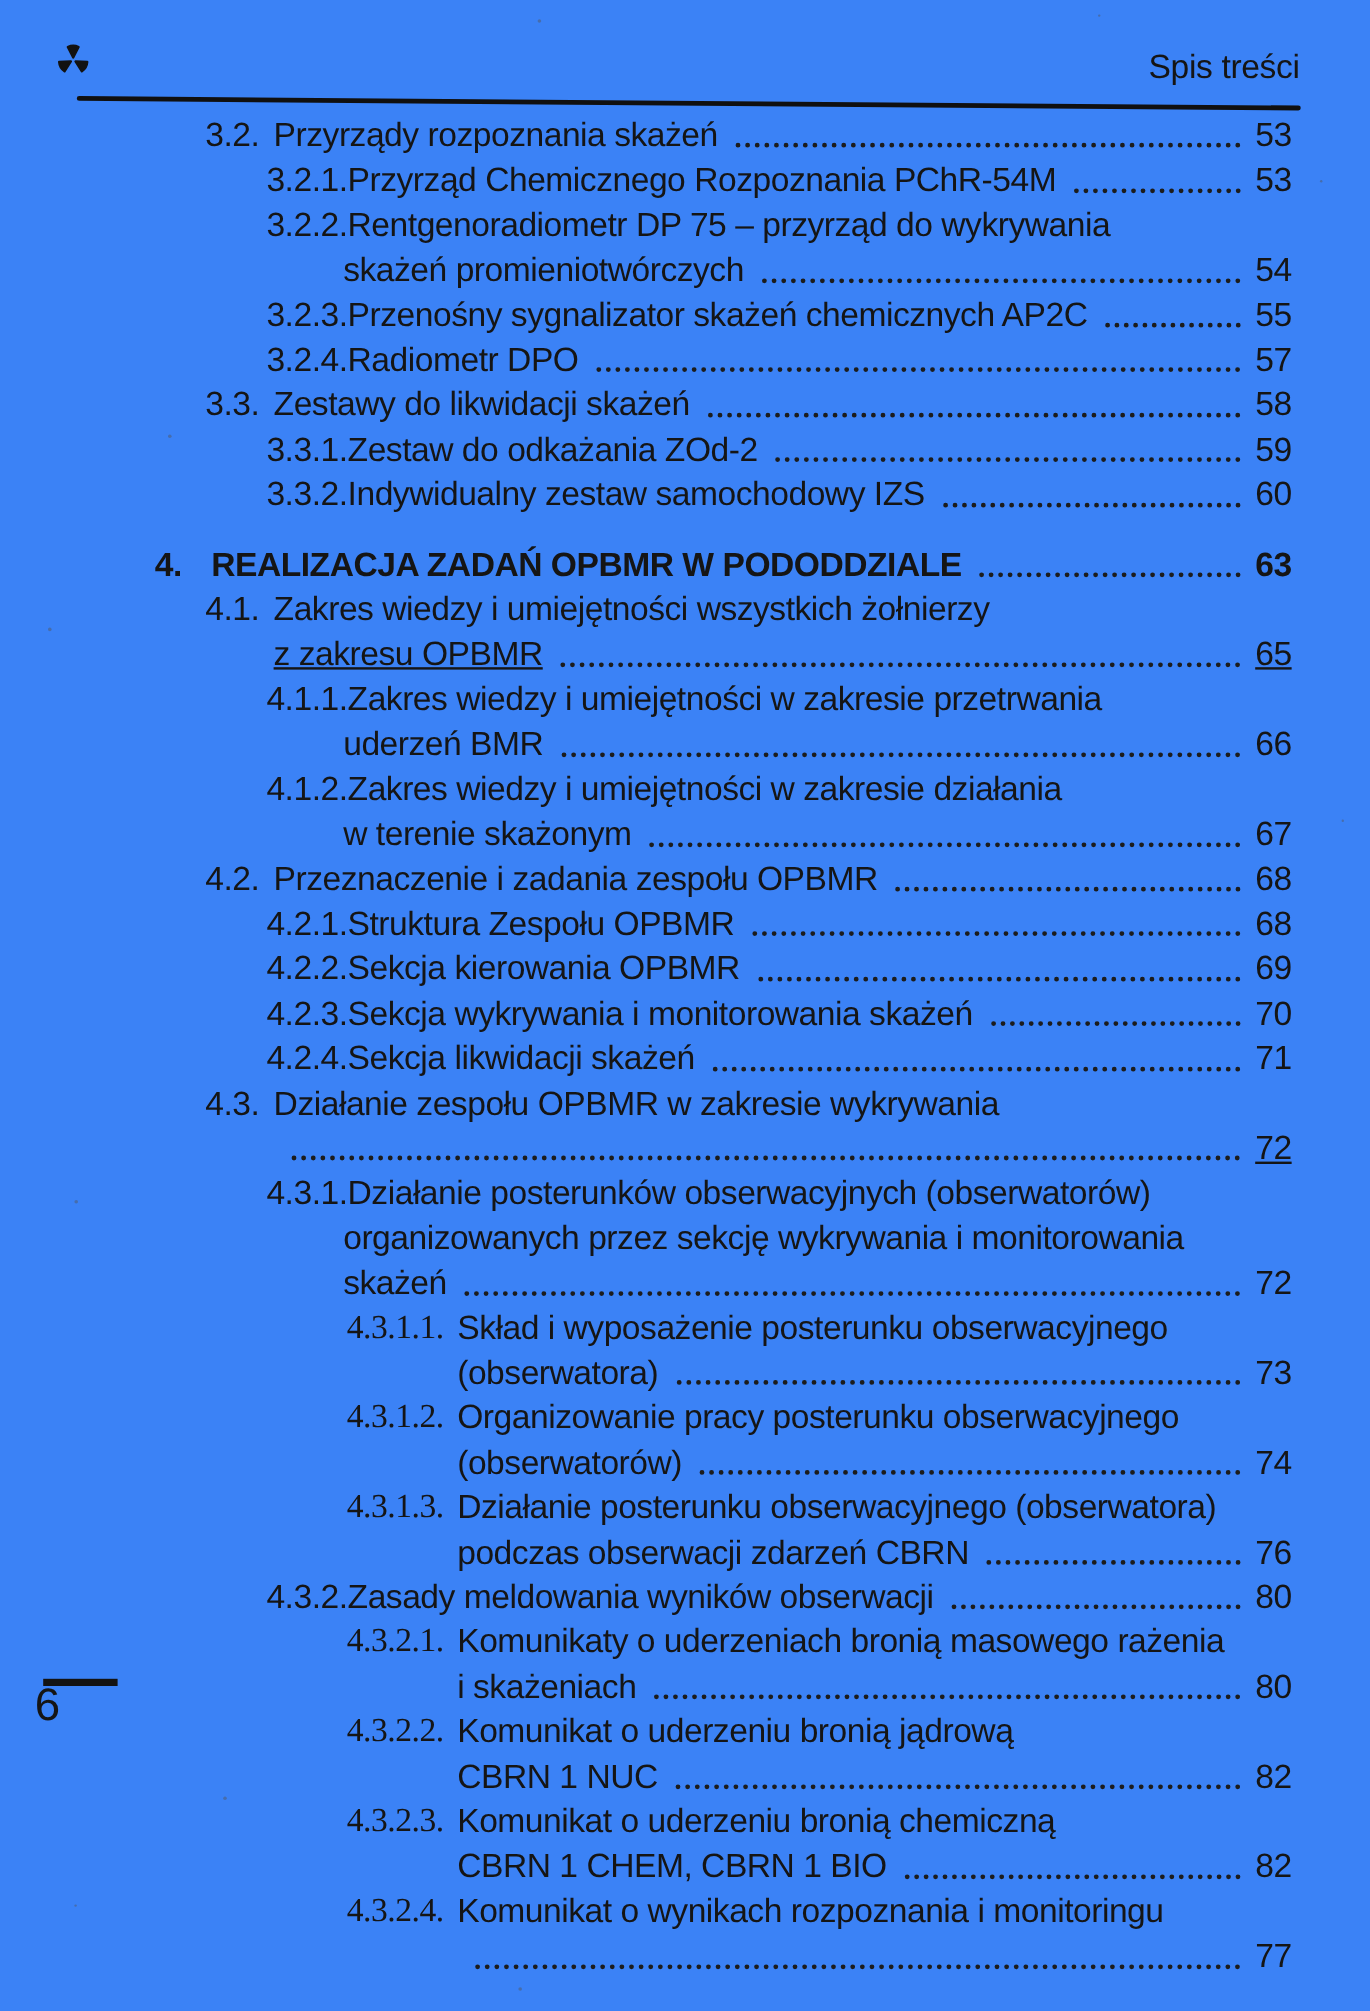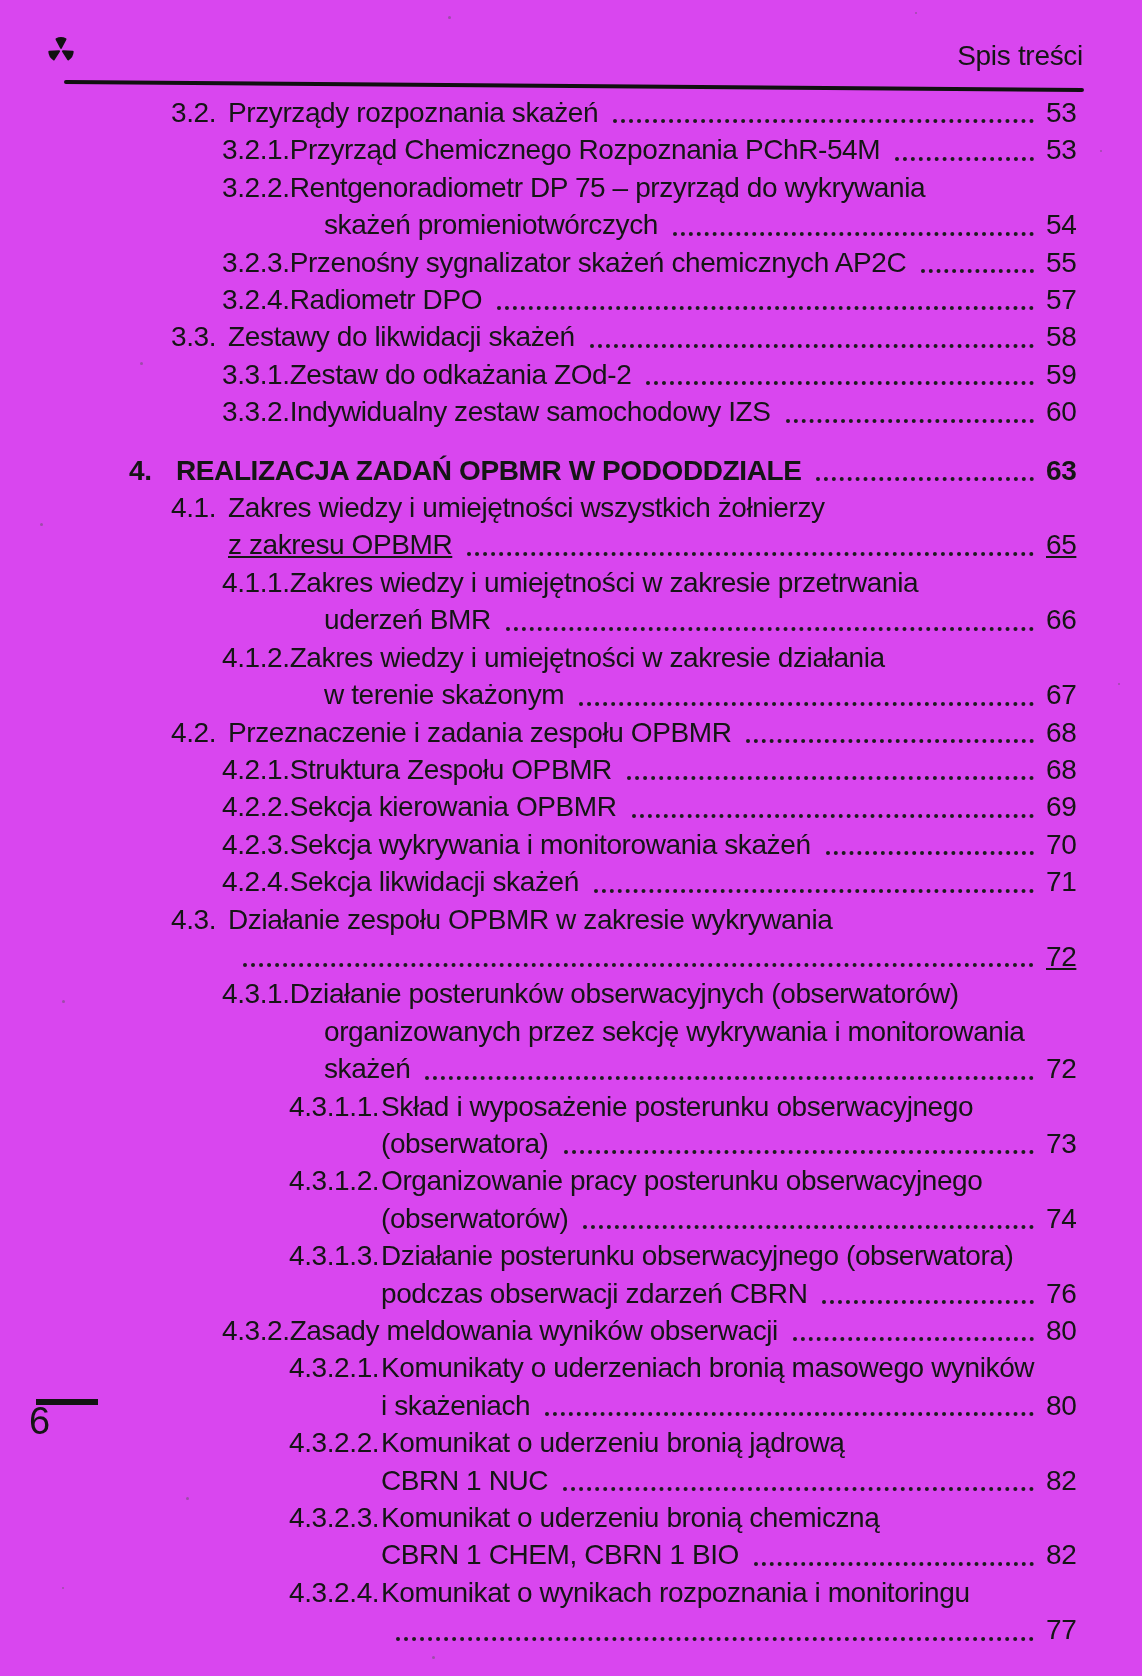--- a/index.html
+++ b/index.html
@@ -5,21 +5,21 @@
 <style>
   html,body{margin:0;padding:0;}
   body{
     width:1142px;height:1676px;
     background:#f6f6f4;
     font-family:"Liberation Sans", sans-serif;
     color:#151515;
     position:relative;
   }
   .page{
-    position:absolute;inset:0;background:#d946ef;overflow:hidden;
+    position:absolute;inset:0;background:#3b82f6;overflow:hidden;
   }
   
   .trefoil{position:absolute;left:47px;top:34px;width:28px;height:30px;}
   .trefoil svg{width:100%;height:100%;display:block;}
   .header-title{
     position:absolute;top:40px;right:59px;
     font-size:28px;line-height:32px;letter-spacing:-0.3px;
   }
   .header-rule{
     position:absolute;left:64px;top:80px;width:1020px;height:4px;
@@ -31,23 +31,23 @@
   .content{position:absolute;top:94px;left:0;right:0;}
   .row{
     display:flex;align-items:flex-end;
     font-size:28px;line-height:37.4px;letter-spacing:-0.4px;
     padding-right:52px;white-space:nowrap;
   }
   .row .num{flex:0 0 auto;}
   .lvl1 .num{min-width:47px;margin-left:129px;}
   .lvl2 .num{min-width:57px;margin-left:171px;}
   .lvl3 .num{min-width:63px;margin-left:222px;}
-  .lvl4 .num{min-width:92px;margin-left:289px;}
+  .lvl4 .num{min-width:92px;margin-left:289px;font-family:Liberation Serif, serif;}
   .cont.lvl2{padding-left:228px;text-decoration:underline;}
-  .cont.lvl3{padding-left:286px;margin-left:38px;}
+  .cont.lvl3{padding-left:286px;}
   .cont.lvl4{padding-left:381px;}
   .txt{flex:0 0 auto;}
   .leader{
     flex:1 1 auto;height:0;min-width:26px;
     border-bottom:4px dotted #1c1c1c;
     margin:0 12px 8px 15px;
   }
   .pgnum{flex:0 0 auto;min-width:44px;text-align:left;}
   .bold{font-weight:bold;}
   .gap-before{margin-top:21px;}
@@ -238,21 +238,21 @@
         <span class="pgnum">76</span>
       </div>
       <div class="row lvl3">
         <span class="num">4.3.2.</span>
         <span class="txt">Zasady meldowania wyników obserwacji</span>
         <span class="leader"></span>
         <span class="pgnum">80</span>
       </div>
       <div class="row lvl4">
         <span class="num">4.3.2.1.</span>
-        <span class="txt">Komunikaty o uderzeniach bronią masowego wyników</span>
+        <span class="txt">Komunikaty o uderzeniach bronią masowego rażenia</span>
       </div>
       <div class="row lvl4 cont">
         <span class="txt">i skażeniach</span>
         <span class="leader"></span>
         <span class="pgnum">80</span>
       </div>
       <div class="row lvl4">
         <span class="num">4.3.2.2.</span>
         <span class="txt">Komunikat o uderzeniu bronią jądrową</span>
       </div>

